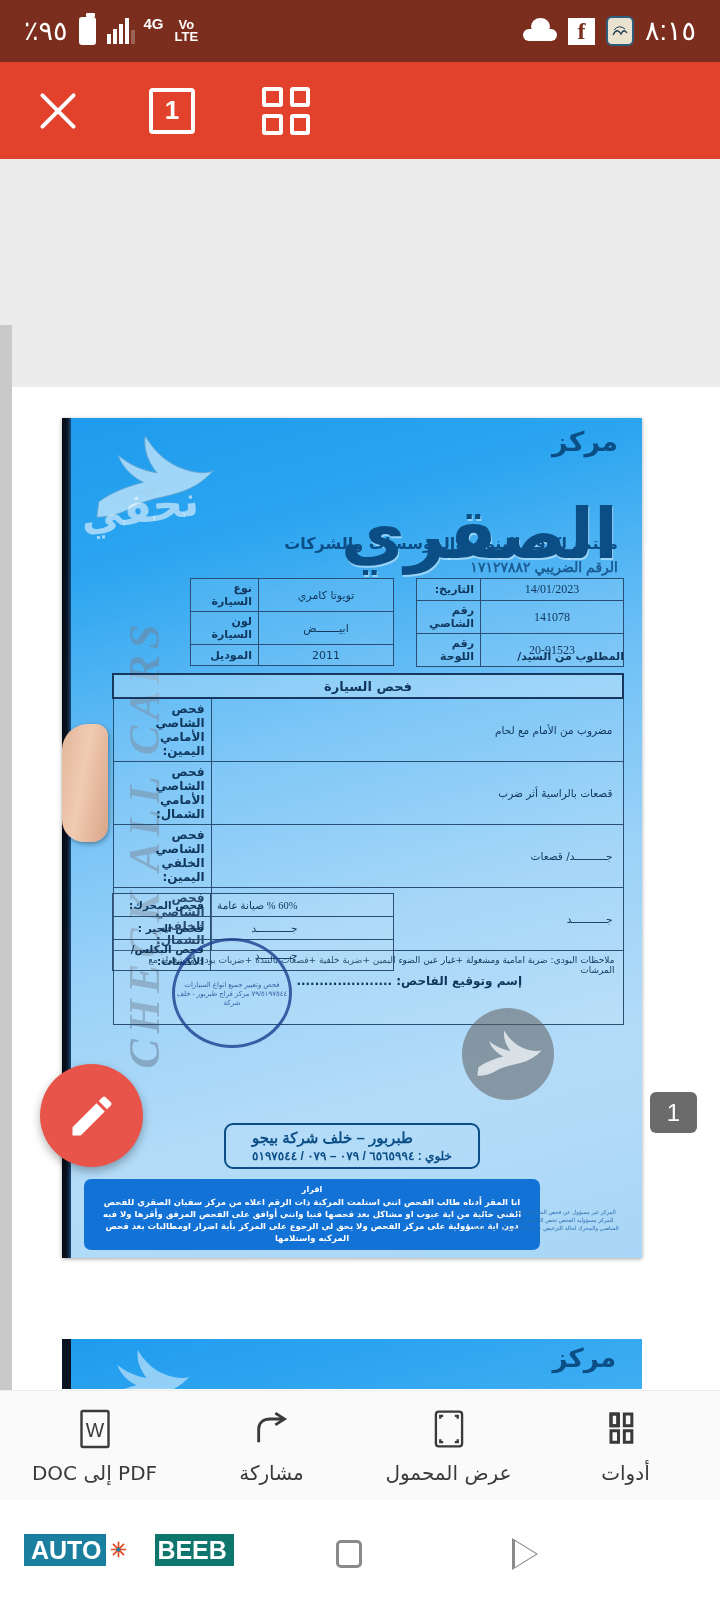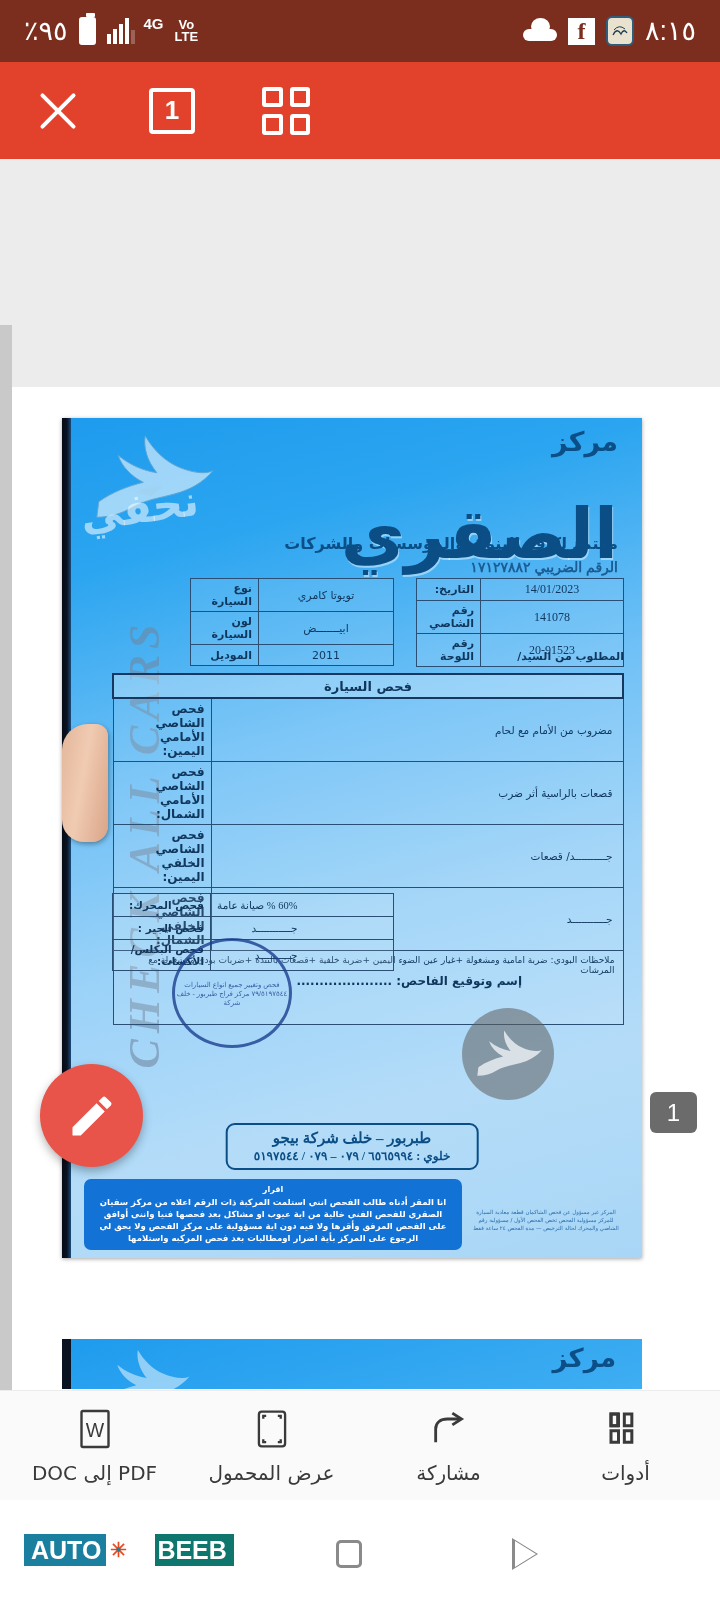--- a/index.html
+++ b/index.html
@@ -143,26 +143,26 @@
      border:3px solid #1c3f8f; border-radius:50%;
      display:flex;align-items:center;justify-content:center;
      color:#1c3f8f; font-size:8px; opacity:.8; overflow:hidden;}
   .stamp-txt{ font-size:7px; text-align:center; line-height:9px; direction:rtl;}
   .logo-circle{ position:absolute; left:400px; top:590px; width:92px;height:92px;
      border-radius:50%; background:rgba(95,95,95,.55);
      display:flex;align-items:center;justify-content:center;}
 
   .addr-box{ position:absolute; top:705px; left:50%; transform:translateX(-50%);
      border:2px solid #0B4E86; border-radius:9px; padding:4px 26px;
-     text-align:center; direction:rtl; color:#0B4E86;
-     font-family:Liberation Serif, serif;}
+     text-align:left; direction:rtl; color:#0B4E86;
+     font-family:Liberation Sans, sans-serif;}
   .addr-1{ font-size:15px; font-weight:700; }
   .addr-2{ font-size:12px; font-weight:700; margin-top:2px;}
 
-  .disclaimer{ position:absolute; bottom:8px; left:22px; width:378px;
+  .disclaimer{ position:absolute; bottom:8px; left:22px; width:456px;
      background:#1272D6; border-radius:7px; padding:6px 10px;
      direction:rtl; text-align:center; color:#fff;
      font-family:"DejaVu Sans",sans-serif;}
   .disc-t{ font-size:8px; font-weight:700; margin-bottom:2px;}
   .disc-b{ font-size:8.5px; line-height:12px; font-weight:700;}
   .disclaimer-2{ position:absolute; bottom:26px; right:20px; width:152px;
      direction:rtl; text-align:center; color:#2a6fae;
      font-size:5.5px; line-height:8px;
      font-family:"DejaVu Sans",sans-serif;}
 
@@ -429,36 +429,36 @@
       <svg width="36" height="42" viewBox="0 0 24 28" fill="none" stroke="#3A3A3A" stroke-width="1.6">
         <rect x="3" y="2" width="18" height="24" rx="1"></rect>
         <text x="12" y="19" font-size="13" font-family="Liberation Sans, sans-serif" fill="#3A3A3A" stroke="none" text-anchor="middle">W</text>
       </svg>
     </span>
     <span class="act-label">PDF إلى DOC</span>
   </div>
 
   <div class="act">
     <span class="act-ico">
+      <svg width="40" height="40" viewBox="0 0 24 24" fill="none" stroke="#3A3A3A" stroke-width="1.7">
+        <path d="M4 20V12 C4 8 7 6 11 6 h7"></path>
+        <path d="M14 2.5 L19.5 6 L14 9.5"></path>
+      </svg>
+    </span>
+    <span class="act-label">مشاركة</span>
+  </div>
+
+  <div class="act">
+    <span class="act-ico">
       <svg width="32" height="42" viewBox="0 0 22 28" fill="none" stroke="#3A3A3A" stroke-width="1.6">
         <rect x="2" y="2" width="18" height="24" rx="2"></rect>
         <path d="M5 7V5h2M17 7V5h-2M5 21v2h2M17 21v2h-2"></path>
       </svg>
     </span>
     <span class="act-label">عرض المحمول</span>
-  </div>
-
-  <div class="act">
-    <span class="act-ico">
-      <svg width="40" height="40" viewBox="0 0 24 24" fill="none" stroke="#3A3A3A" stroke-width="1.7">
-        <path d="M4 20V12 C4 8 7 6 11 6 h7"></path>
-        <path d="M14 2.5 L19.5 6 L14 9.5"></path>
-      </svg>
-    </span>
-    <span class="act-label">مشاركة</span>
   </div>
 
   <div class="act">
     <span class="act-ico">
       <svg width="40" height="40" viewBox="0 0 24 24" fill="none" stroke="#3A3A3A" stroke-width="1.8">
         <path d="M3 3h4v7H3z"></path>
           <path d="M10 3h4v7h-4z" style="display:none"></path>
         <path d="M3 3h4.5v7H3z"></path>
           <path d="M11 3h4.5v7H11z"></path>
         <path d="M3 13h4.5v7H3z"></path>

